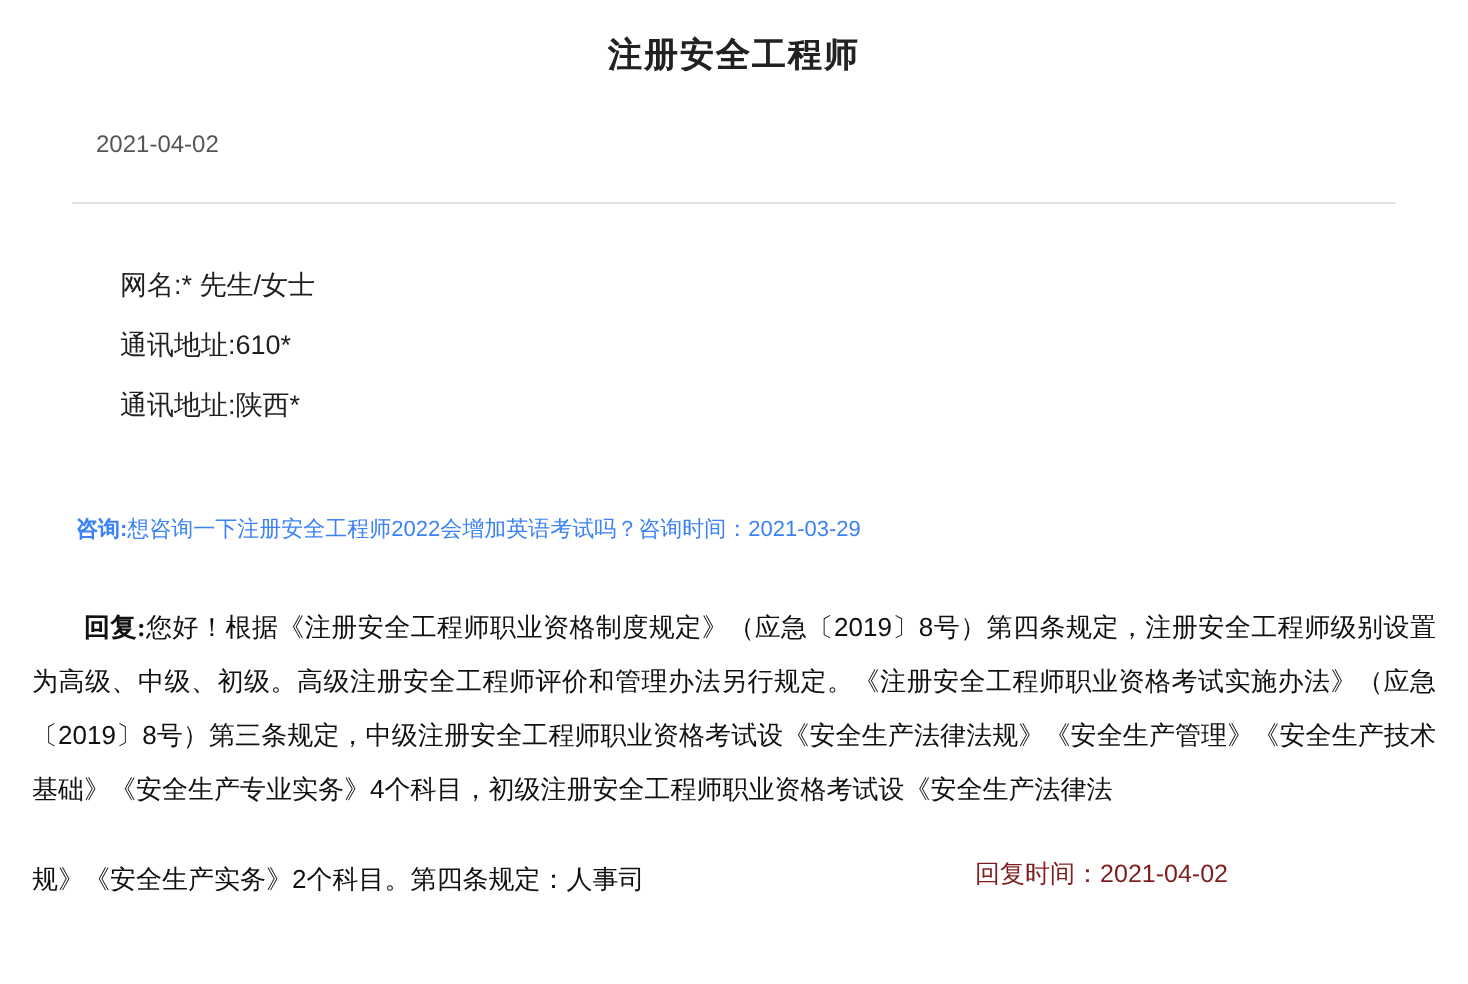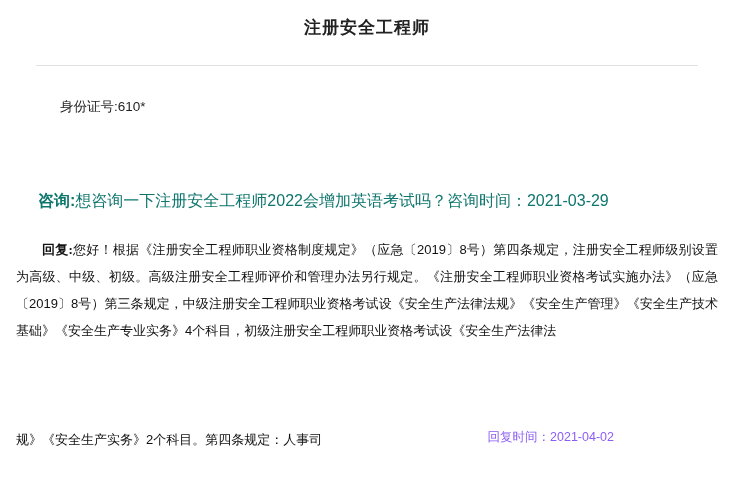--- a/index.html
+++ b/index.html
@@ -46,24 +46,23 @@
   .info-line {
     font-size: 13.5px;
     color: #1f1f1f;
     line-height: 30px;
     white-space: nowrap;
   }
   .qa-block {
     padding: 34px 38px 0 38px;
   }
   .q-line {
-    font-size: 16px;
+    font-size: 11px;
     line-height: 26px;
-    color: #0f766e;
-    margin-top: 32px;
+    color: #3b82f6;
   }
   .q-label {
     font-weight: bold;
   }
   .a-block {
     padding: 22px 16px 0 16px;
     font-size: 13px;
     line-height: 27px;
     color: #111111;
     text-align: justify;
@@ -85,36 +84,39 @@
     color: #111111;
     overflow: hidden;
     height: 14px;
     white-space: nowrap;
   }
   .footer-time {
     position: absolute;
     right: 120px;
     bottom: 2px;
     font-size: 12.5px;
-    color: #8b5cf6;
+    color: #7f1d1d;
     white-space: nowrap;
   }
 </style>
 </head>
 <body>
 
 <div class="page">
 
   <div class="title">注册安全工程师</div>
 
+  <div class="date-row">2021-04-02</div>
 
   <div class="divider"></div>
 
   <div class="info-block">
-    <div class="info-line">身份证号:610*</div>
+    <div class="info-line">网名:* 先生/女士</div>
+    <div class="info-line">通讯地址:610*</div>
+    <div class="info-line">通讯地址:陕西*</div>
   </div>
 
   <div class="qa-block">
     <div class="q-line"><span class="q-label">咨询:</span><span>想咨询一下注册安全工程师2022会增加英语考试吗？咨询时间：2021-03-29</span></div>
   </div>
 
   <div class="a-block a-first"><span class="a-label">回复:</span><span>您好！根据《注册安全工程师职业资格制度规定》（应急〔2019〕8号）第四条规定，注册安全工程师级别设置为高级、中级、初级。高级注册安全工程师评价和管理办法另行规定。《注册安全工程师职业资格考试实施办法》（应急〔2019〕8号）第三条规定，中级注册安全工程师职业资格考试设《安全生产法律法规》《安全生产管理》《安全生产技术基础》《安全生产专业实务》4个科目，初级注册安全工程师职业资格考试设《安全生产法律法</span></div>
 
   <div class="footer-clip">规》《安全生产实务》2个科目。第四条规定：人事司</div>
 

